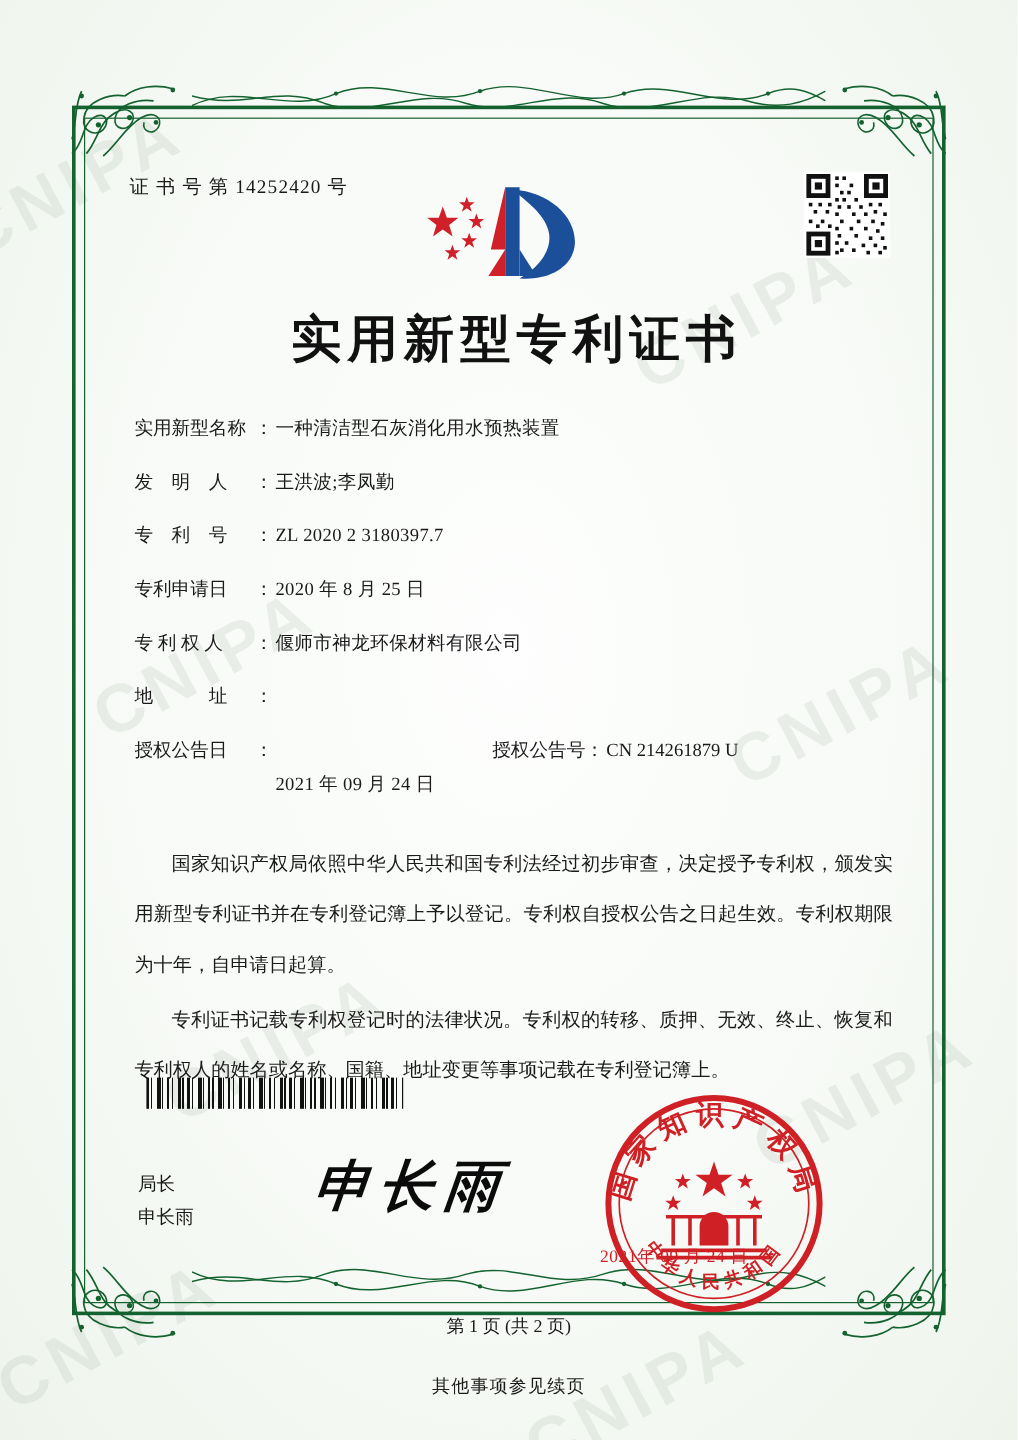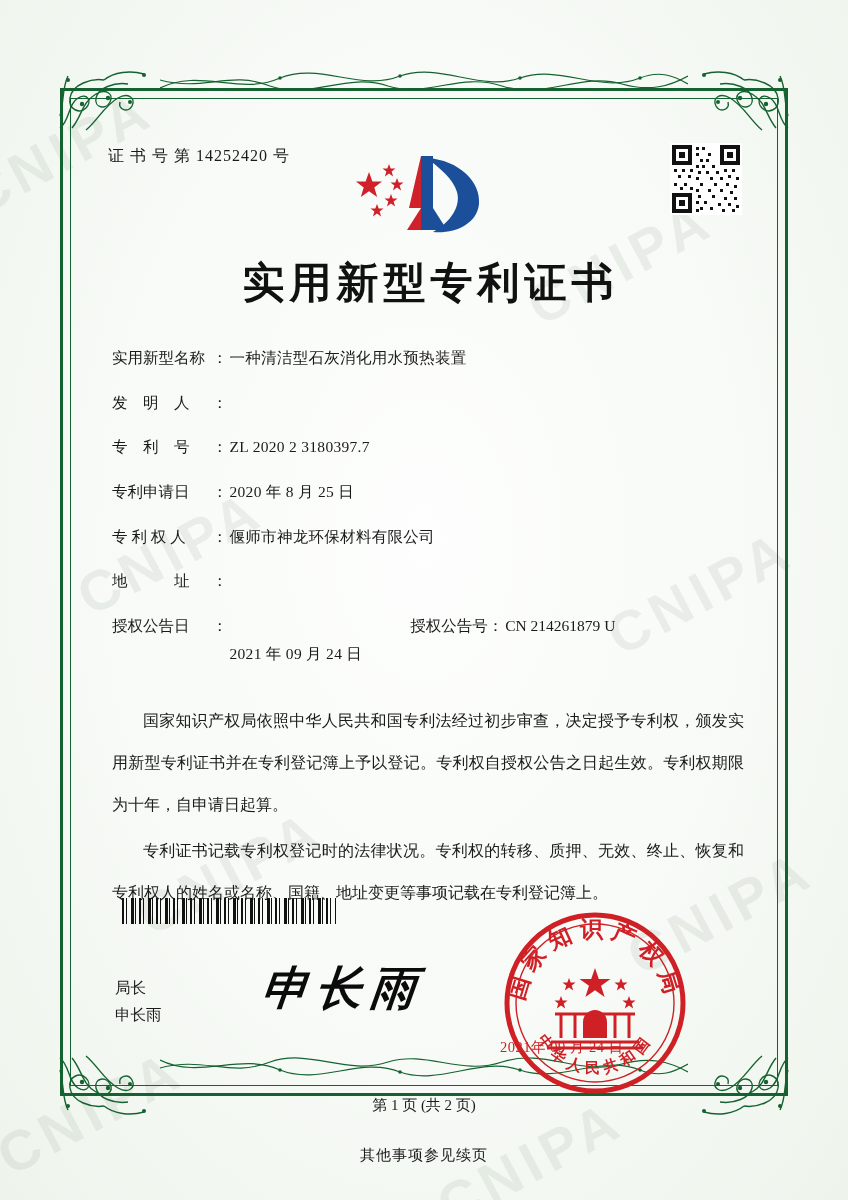--- a/index.html
+++ b/index.html
@@ -457,20 +457,21 @@
 
     <div class="field-row">
       <span class="field-label">实用新型名称</span>
       <span class="field-colon">：</span>
       <span class="field-value">一种清洁型石灰消化用水预热装置</span>
     </div>
 
     <div class="field-row">
       <span class="field-label">发　明　人</span>
       <span class="field-colon">：</span>
+      <span class="field-value">王洪波;李凤勤</span>
     </div>
 
     <div class="field-row">
       <span class="field-label">专　利　号</span>
       <span class="field-colon">：</span>
       <span class="field-value">ZL 2020 2 3180397.7</span>
     </div>
 
     <div class="field-row">
       <span class="field-label">专利申请日</span>

